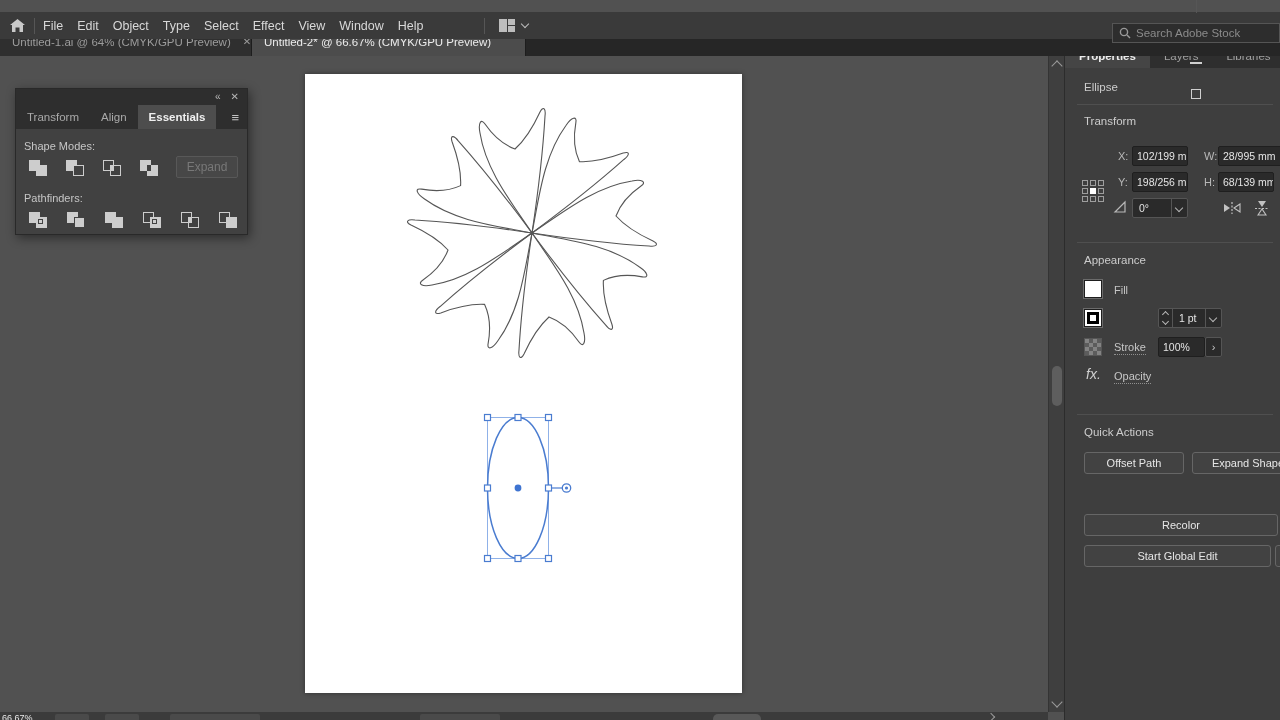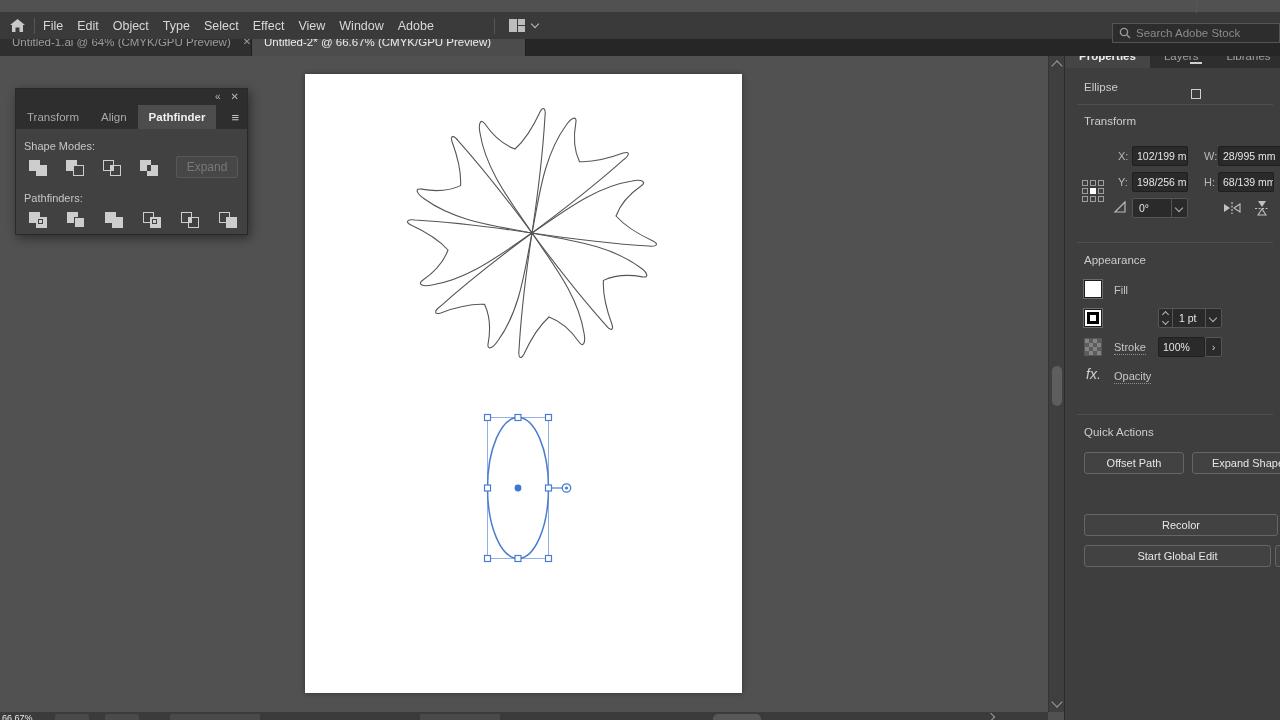--- a/index.html
+++ b/index.html
@@ -146,21 +146,21 @@
   <div class="vsep"></div>
   <div class="menus">
     <span class="menu-item">File</span>
     <span class="menu-item">Edit</span>
     <span class="menu-item">Object</span>
     <span class="menu-item">Type</span>
     <span class="menu-item">Select</span>
     <span class="menu-item">Effect</span>
     <span class="menu-item">View</span>
     <span class="menu-item">Window</span>
-    <span class="menu-item">Adobe</span>
+    <span class="menu-item">Help</span>
   </div>
   <div class="vsep"></div>
   <div class="ws-icon">
     <span class="ws-grid">
         <span></span>
         <span></span>
         <span></span>
       </span>
     <span class="chev"></span>
   </div>
@@ -252,21 +252,21 @@
 </div>
 
 <div class="abs pf-panel">
   <div class="pf-header">
     <span class="hicon">«</span>
     <span class="hicon">✕</span>
   </div>
   <div class="pf-tabs">
     <span class="pf-tab">Transform</span>
     <span class="pf-tab">Align</span>
-    <span class="pf-tab active">Pathfinder</span>
+    <span class="pf-tab active">Essentials</span>
     <span class="pf-menu">≡</span>
   </div>
   <span class="pf-label" style="top:51px">Shape Modes:</span>
 
   <button class="pf-btn" style="left:8px;top:67px">
     <span class="sq2">
         <i class="b g-fill"></i>
         <i class="f g-fill"></i>
       </span>
   </button>

